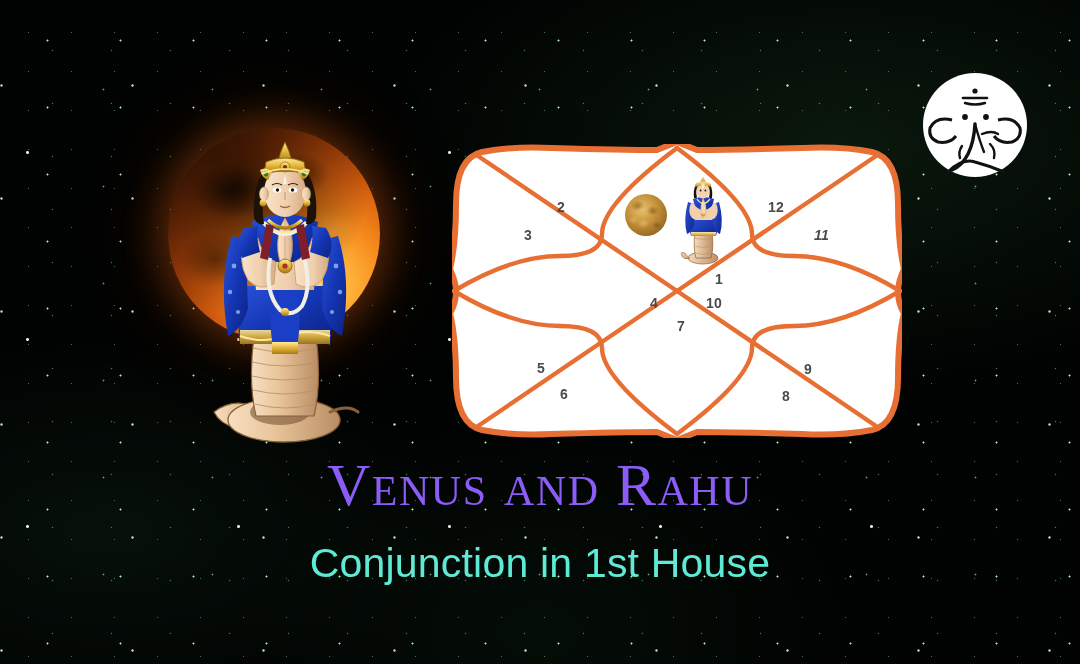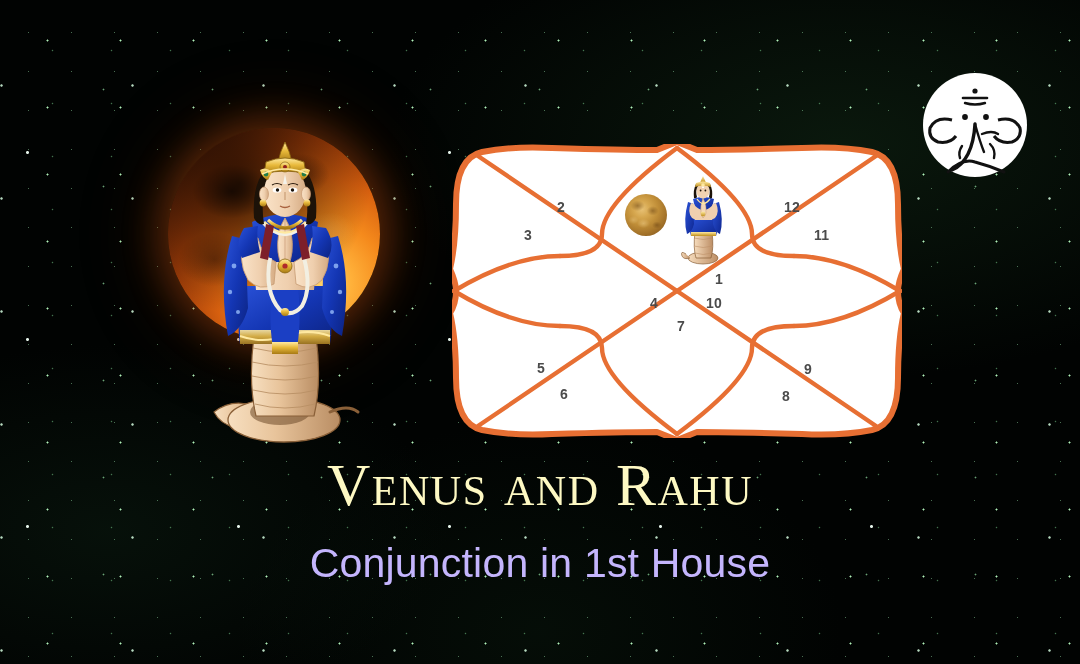--- a/index.html
+++ b/index.html
@@ -123,34 +123,34 @@
       radial-gradient(ellipse 16% 12% at 76% 74%, rgba(105,66,18,0.5), rgba(0,0,0,0) 70%),
       radial-gradient(ellipse 18% 14% at 20% 62%, rgba(238,206,138,0.4), rgba(0,0,0,0) 70%);
   }
   .rahu-mini { position:absolute; left:228px; top:32px; width:46px; height:90px; }
 
   
   .title-main {
     position:absolute;
     left:0; right:0; top:455px;
     text-align:center;
-    color:#fef9c3;
+    color:#8b5cf6;
     font-family:"Liberation Serif", serif;
     font-size:60px;
     font-weight:normal;
     font-variant:small-caps;
     letter-spacing:1.5px;
     line-height:1;
     white-space:nowrap;
   }
   .title-sub {
     position:absolute;
     left:0; right:0; top:540px;
     text-align:center;
-    color:#c4b5fd;
+    color:#5eead4;
     font-family:"Liberation Sans", sans-serif;
     font-size:41px;
     font-weight:normal;
     letter-spacing:0.2px;
     line-height:1.15;
     white-space:nowrap;
   }
 </style>
 </head>
 <body>
@@ -407,20 +407,20 @@
     <div class="house-num" style="left: 263px; top: 128px;">1</div>
     <div class="house-num" style="left: 105px; top: 56px;">2</div>
     <div class="house-num" style="left: 72px; top: 84px;">3</div>
     <div class="house-num" style="left: 198px; top: 152px;">4</div>
     <div class="house-num" style="left: 85px; top: 217px;">5</div>
     <div class="house-num" style="left: 108px; top: 243px;">6</div>
     <div class="house-num" style="left: 225px; top: 175px;">7</div>
     <div class="house-num" style="left: 330px; top: 245px;">8</div>
     <div class="house-num" style="left: 352px; top: 218px;">9</div>
     <div class="house-num" style="left: 254px; top: 152px;">10</div>
-    <div class="house-num" style="left: 362px; top: 84px;">11</div>
-    <div class="house-num" style="left: 332px; top: 56px; text-align: right;">12</div>
+    <div class="house-num" style="left: 362px; top: 84px; font-style: italic;">11</div>
+    <div class="house-num" style="left: 316px; top: 56px; text-align: right;">12</div>
   </div>
 
   <div class="title-main">Venus and Rahu</div>
   <div class="title-sub">Conjunction in 1st House</div>
 
 </div>
 
 </body></html>

